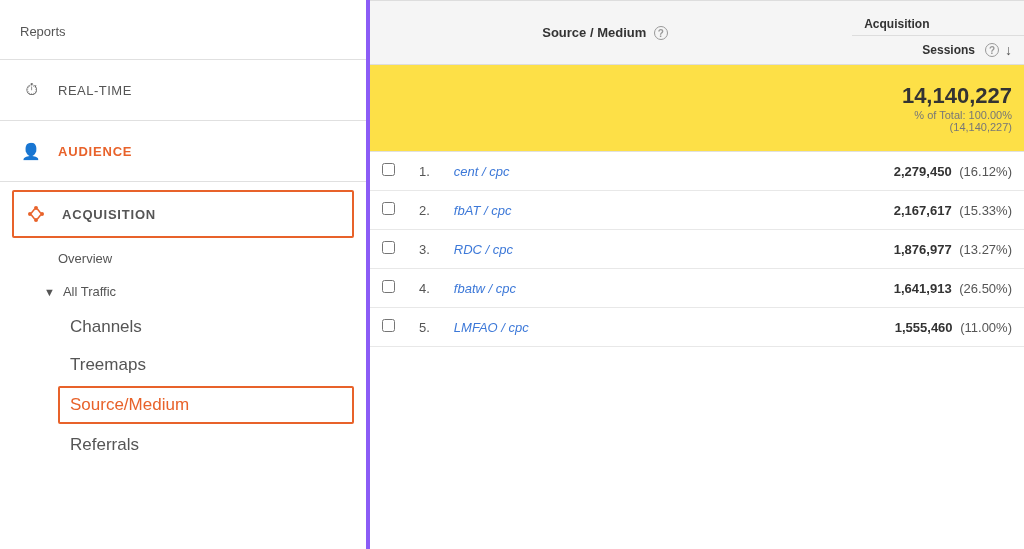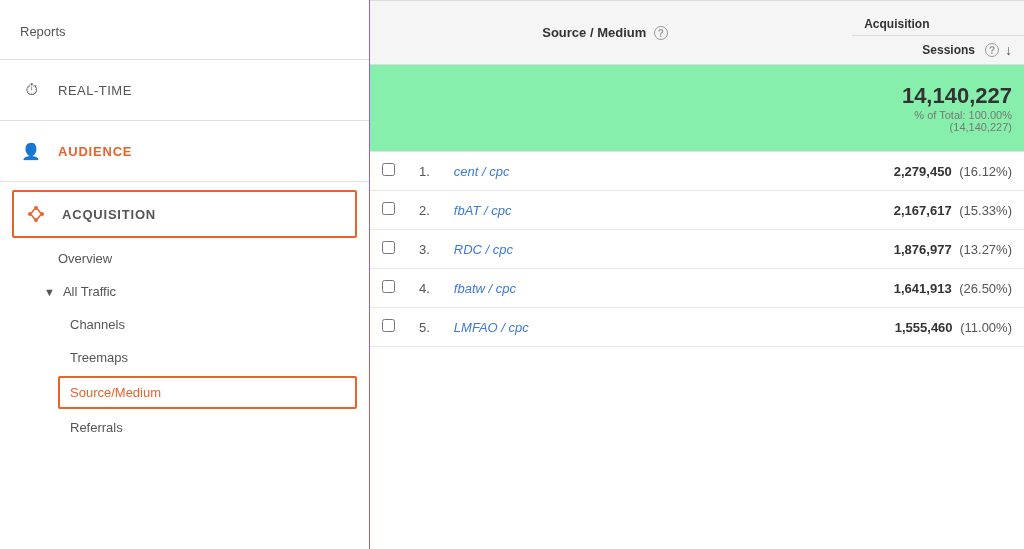--- a/index.html
+++ b/index.html
@@ -12,21 +12,21 @@
       height: 549px;
       width: 1024px;
       overflow: hidden;
     }
 
     
     .sidebar {
       width: 370px;
       min-width: 370px;
       background: #fff;
-      border-right: 1px solid #8b5cf6;
+      border-right: 4px solid #8b5cf6;
       padding: 16px 0;
       overflow-y: auto;
     }
 
     .sidebar-reports-label {
       padding: 8px 20px 12px 20px;
       font-size: 13px;
       color: #555;
       font-weight: normal;
     }
@@ -82,21 +82,21 @@
     .sidebar-sub-item.has-arrow .arrow {
       margin-right: 8px;
       font-size: 11px;
       color: #555;
     }
 
     .sidebar-sub-sub-item {
       padding: 9px 20px 9px 70px;
       cursor: pointer;
       color: #555;
-      font-size: 13px;
+      font-size: 17px;
     }
 
     .sidebar-sub-sub-item.active-link {
       border: 2px solid #e8622a;
       border-radius: 2px;
       margin: 2px 12px 2px 58px;
       padding: 7px 10px;
       color: #e8622a;
     }
 
@@ -169,21 +169,21 @@
       border-radius: 50%;
       border: 1px solid #999;
       font-size: 10px;
       color: #999;
       margin-left: 4px;
       font-weight: bold;
     }
 
     .totals-row td {
       padding: 18px 12px;
-      background: #86efac;
+      background: #fde047;
       border-bottom: 1px solid #e0e0e0;
     }
 
     .totals-sessions {
       text-align: right;
     }
 
     .totals-value {
       font-size: 22px;
       font-weight: bold;

